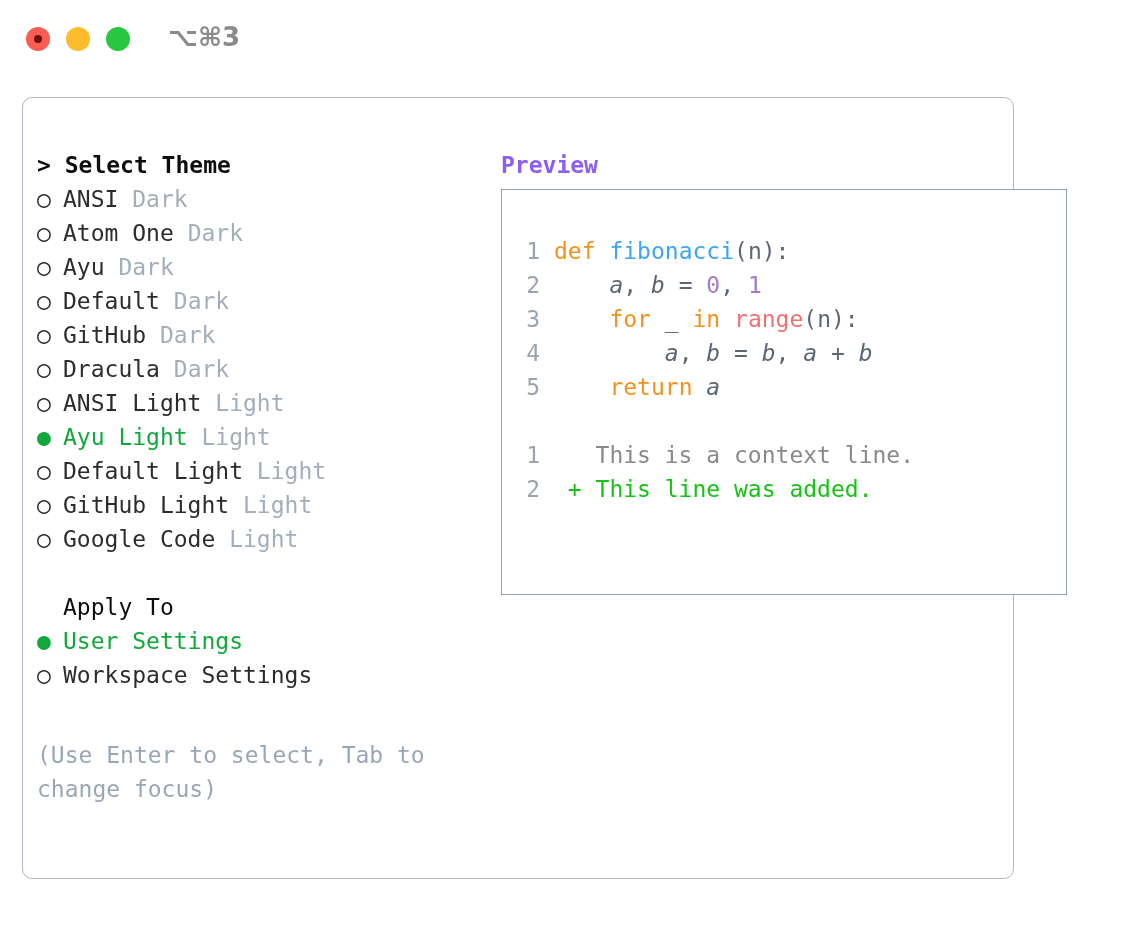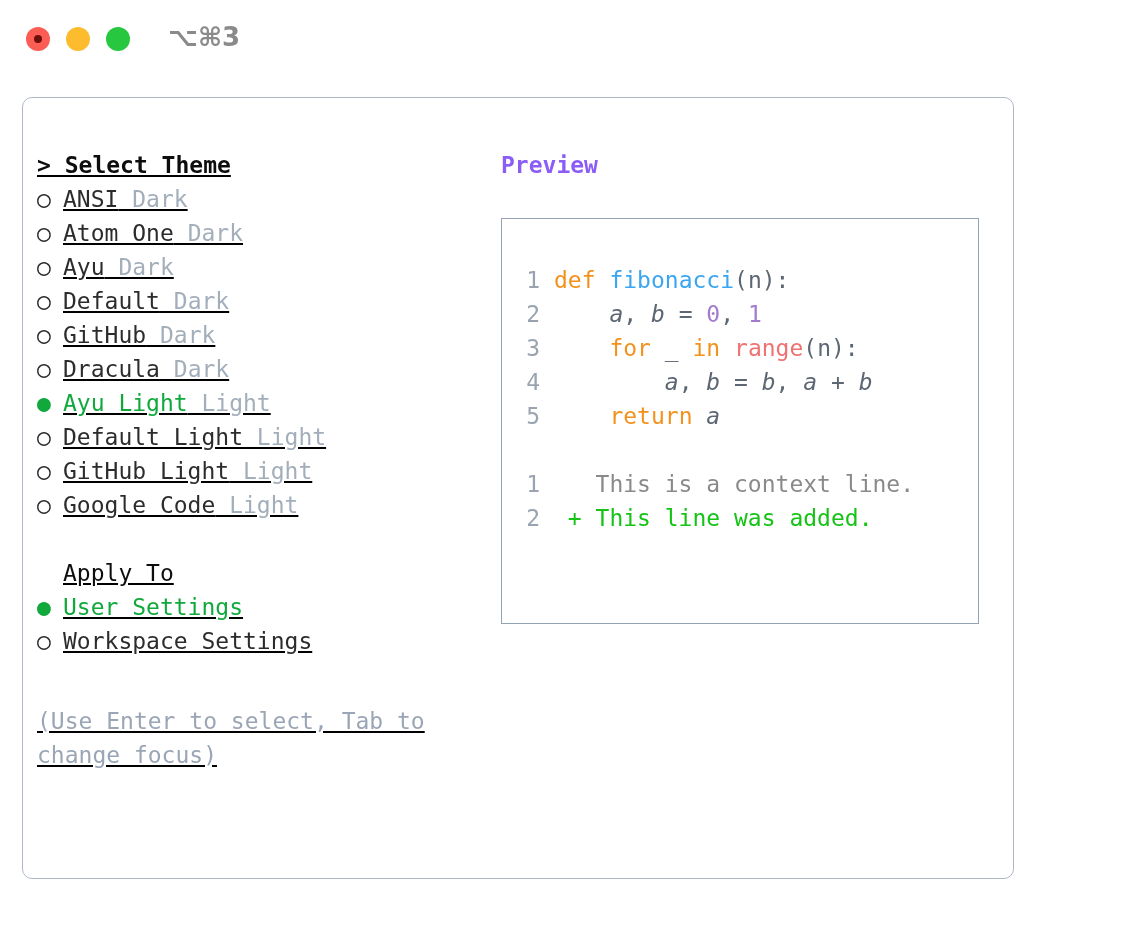--- a/index.html
+++ b/index.html
@@ -70,21 +70,20 @@
     box-sizing: border-box;
     background: #ffffff;
   }
 
   
   #left-col {
     position: absolute;
     left: 14px;
     top: 50px;
     width: 440px;
-    text-decoration: underline;
   }
   .section-head {
     font-size: 23px;
     font-weight: 700;
     color: #0d0d0d;
     height: 34px;
     line-height: 34px;
     white-space: pre;
     font-family: "DejaVu Sans Mono", "Liberation Mono", monospace;
   }
@@ -126,22 +125,22 @@
     width: 500px;
   }
   #preview-title {
     font-size: 23px;
     font-weight: 700;
     color: #8b5cf6;
     height: 34px;
     line-height: 34px;
   }
   #preview-box {
-    margin-top: 36px;
-    width: 478px;
+    margin-top: 7px;
+    width: 566px;
     height: 406px;
     border: 1.6px solid #94a3b3;
     box-sizing: border-box;
     background: #ffffff;
     padding: 44px 0 0 16px;
   }
   .code-line {
     height: 34px;
     line-height: 34px;
     font-size: 23px;
@@ -189,20 +188,21 @@
 
       <div class="section-head" id="theme-heading">&gt; Select Theme</div>
 
       <div id="theme-list">
           <div class="opt-row"><span class="bullet">○</span><span class="opt-label">ANSI</span><span class="opt-kind"> Dark</span></div>
           <div class="opt-row"><span class="bullet">○</span><span class="opt-label">Atom One</span><span class="opt-kind"> Dark</span></div>
           <div class="opt-row"><span class="bullet">○</span><span class="opt-label">Ayu</span><span class="opt-kind"> Dark</span></div>
           <div class="opt-row"><span class="bullet">○</span><span class="opt-label">Default</span><span class="opt-kind"> Dark</span></div>
           <div class="opt-row"><span class="bullet">○</span><span class="opt-label">GitHub</span><span class="opt-kind"> Dark</span></div>
           <div class="opt-row"><span class="bullet">○</span><span class="opt-label">Dracula</span><span class="opt-kind"> Dark</span></div>
+          <div class="opt-row"><span class="bullet">○</span><span class="opt-label">ANSI Light</span><span class="opt-kind"> Light</span></div>
           <div class="opt-row selected"><span class="bullet">●</span><span class="opt-label">Ayu Light</span><span class="opt-kind"> Light</span></div>
           <div class="opt-row"><span class="bullet">○</span><span class="opt-label">Default Light</span><span class="opt-kind"> Light</span></div>
           <div class="opt-row"><span class="bullet">○</span><span class="opt-label">GitHub Light</span><span class="opt-kind"> Light</span></div>
           <div class="opt-row"><span class="bullet">○</span><span class="opt-label">Google Code</span><span class="opt-kind"> Light</span></div>
         </div>
 
       <div class="group-gap"></div>
 
       <div class="section-head" id="apply-heading" style="font-weight:400;padding-left:26px;">Apply To</div>
 

